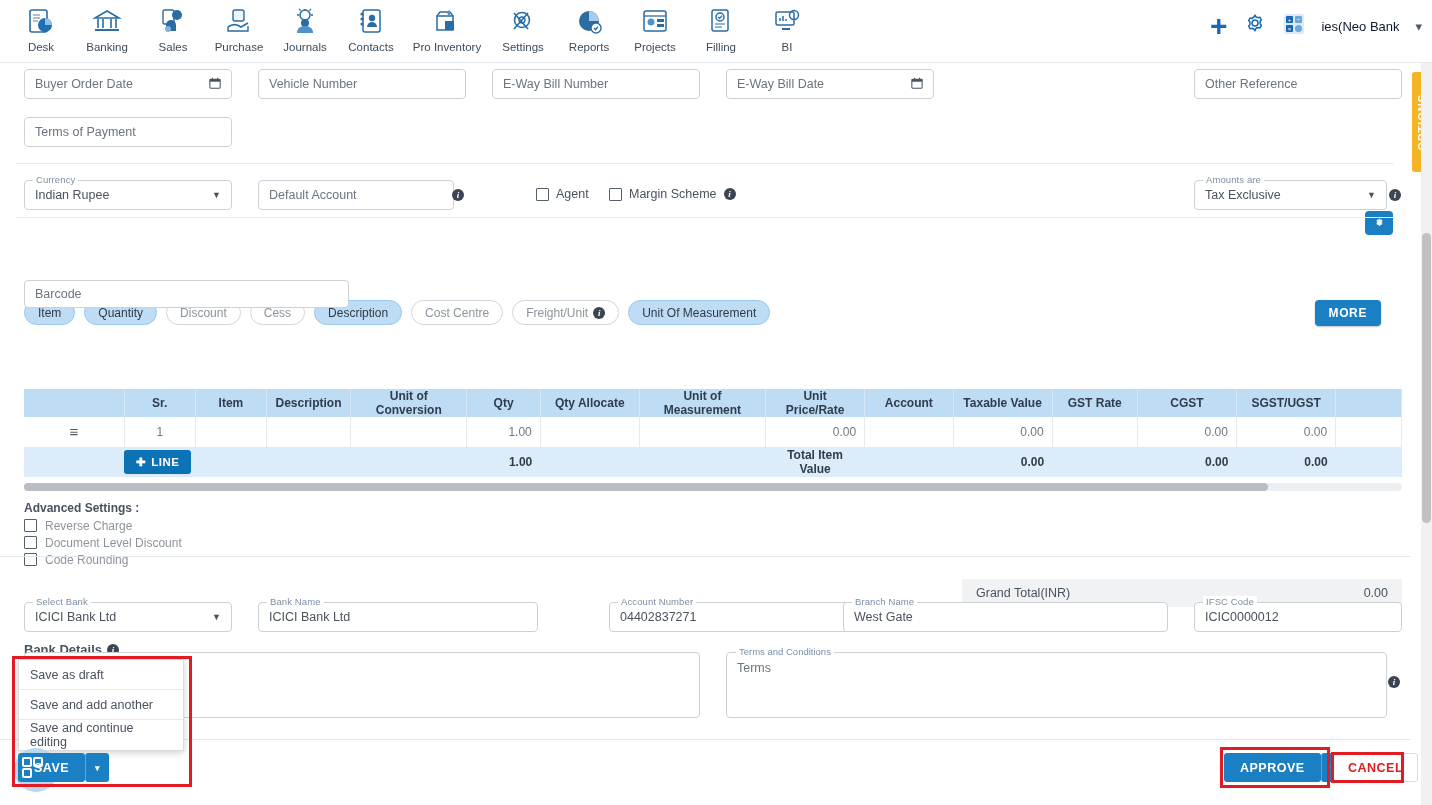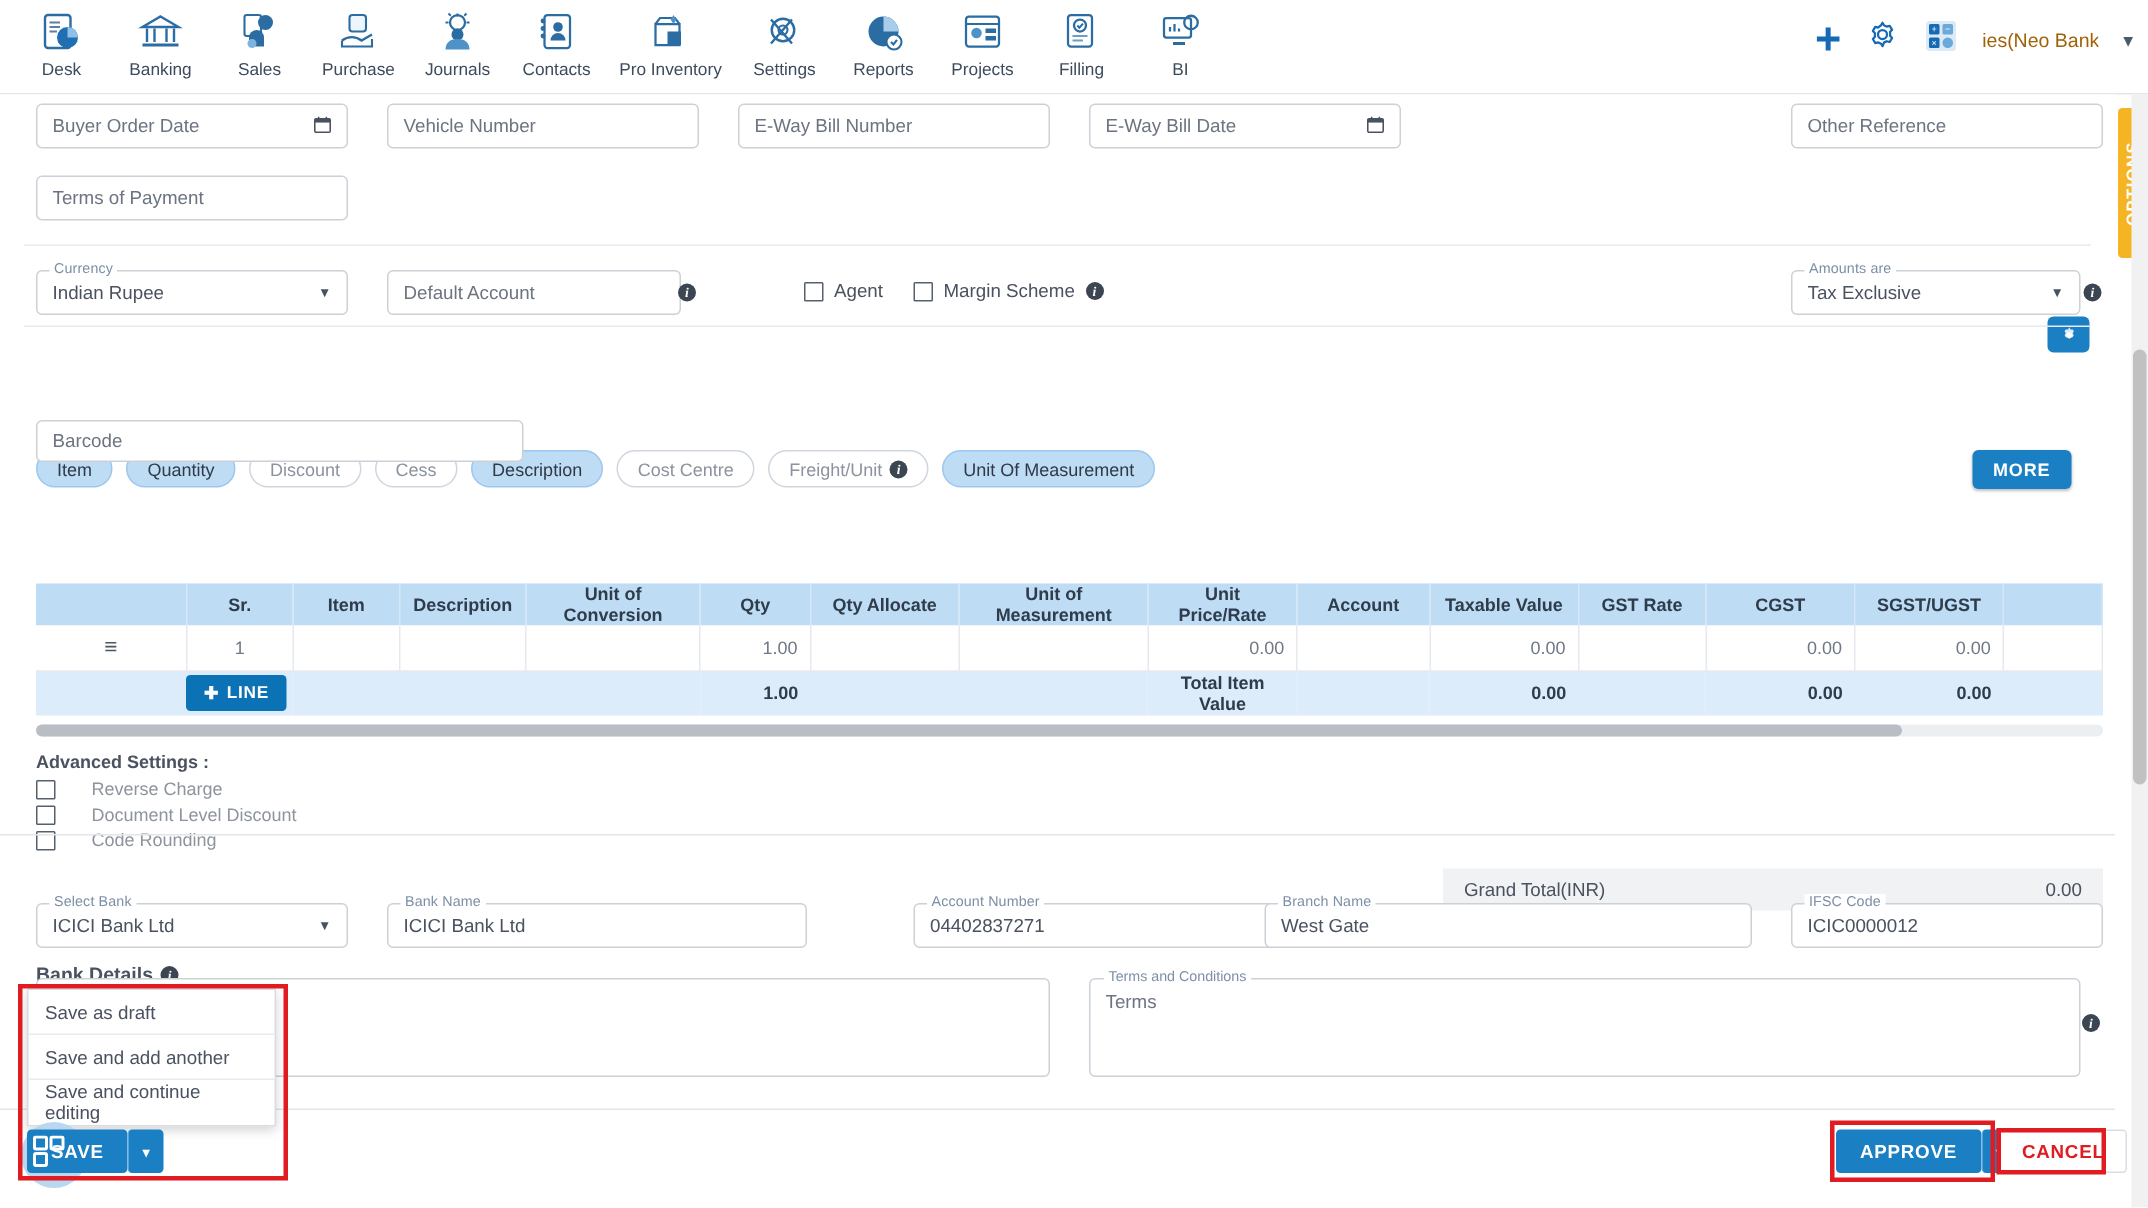--- a/index.html
+++ b/index.html
@@ -31,21 +31,21 @@
   }
   .nav-item.wide { width: 86px; }
   .nav-right {
     position: absolute; right: 10px; top: 12px;
     display: flex; align-items: center; gap: 16px;
   }
   .nav-right .plus { font-size: 30px; color: #1669b5; line-height: 22px; cursor: pointer; font-weight: bold;}
   .nav-right .gear { cursor: pointer; }
   .nav-right .calc { cursor: pointer; }
   .user-name {
-    font-size: 13px; color: #a16207; max-width: 78px; overflow: hidden;
+    font-size: 13px; color: #0f172a; max-width: 78px; overflow: hidden;
     white-space: nowrap; cursor: pointer;
   }
   .caret-down { color: #4a5a6a; font-size: 13px; cursor: pointer; }
 
   
   .options-tab {
     position: absolute; right: 0; top: 72px; width: 20px; height: 100px;
     background: #f5b424; border-radius: 3px 0 0 3px;
     display: flex; align-items: center; justify-content: center;
     cursor: pointer;
@@ -152,21 +152,21 @@
   }
   .hscroll {
     position: absolute; left: 24px; top: 420px; width: 1378px; height: 8px;
     background: #eceff1; border-radius: 4px;
   }
   .hscroll .hthumb { width: 1244px; height: 8px; background: #b9bec4; border-radius: 4px; }
 
   
   .adv { position: absolute; left: 24px; top: 438px; }
   .adv-title { font-size: 12px; font-weight: bold; color: #4a5260; margin-bottom: 4px; }
-  .adv-row { display: flex; align-items: flex-end; gap: 24px; margin-bottom: 3px;
+  .adv-row { display: flex; align-items: flex-start; gap: 8px; margin-bottom: 3px;
              font-size: 12px; color: #8d949d; cursor: pointer; }
 
   .gt-box {
     position: absolute; left: 962px; top: 516px; width: 440px; height: 28px;
     background: #f1f2f4; display: flex; align-items: center;
     padding: 0 14px; font-size: 12.5px; color: #4a5260;
   }
   .gt-box .gt-val { margin-left: auto; }
 
   .sec-div { position: absolute; left: 0; width: 1410px; height: 1px; background: #e2e5e9; }

